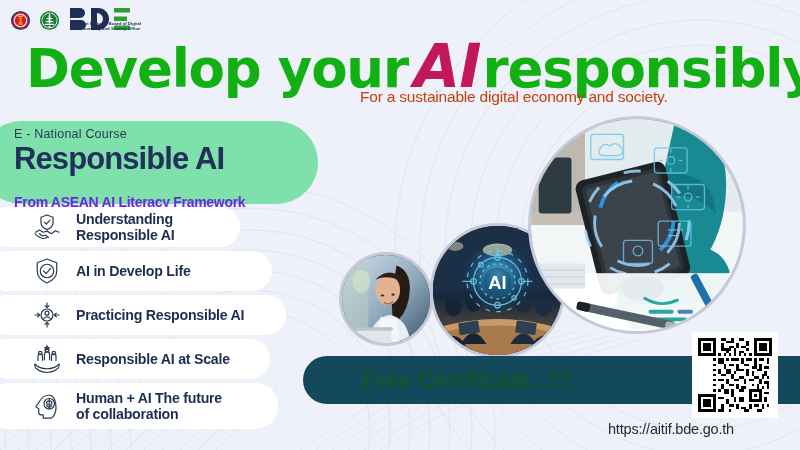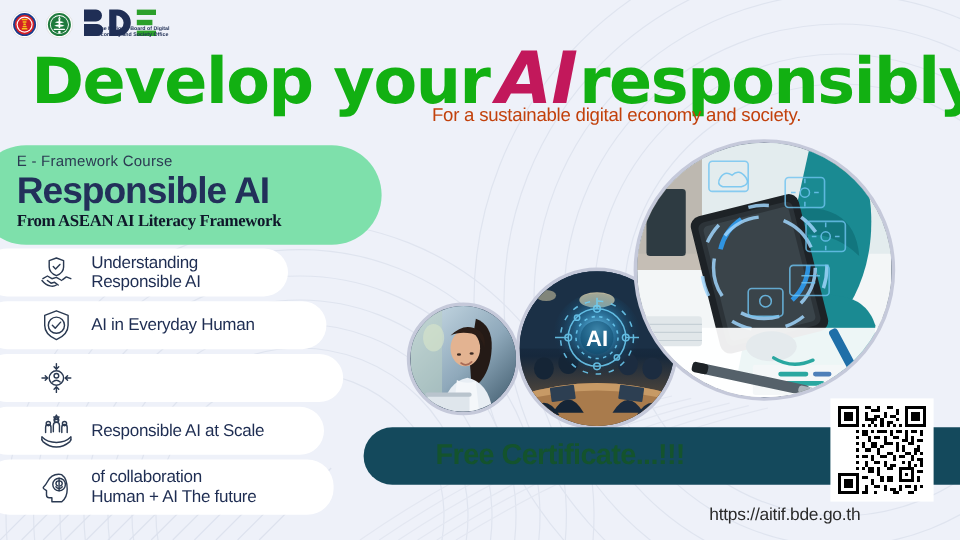--- a/index.html
+++ b/index.html
@@ -62,22 +62,22 @@
   }
   .course-kicker {
     font-size:12.5px; color:#2b3a52; letter-spacing:.2px;
     margin-bottom:1px;
   }
   .course-title {
     font-size:31px; font-weight:700; color:#22305a;
     letter-spacing:-0.9px; line-height:34px;
   }
   .course-sub {
-    font-size:14px; font-weight:700; color:#0f172a;
-    letter-spacing:-0.3px; margin-top:1px;font-family:Liberation Serif, serif;
+    font-size:14px; font-weight:700; color:#6d28d9;
+    letter-spacing:-0.3px; margin-top:18px;
   }
 
   
   .features {
     position:absolute; left:-14px; top:207px;
     width:306px;
     display:flex; flex-direction:column; gap:4px;
   }
   .feature {
     display:flex; align-items:center;
@@ -87,21 +87,21 @@
     padding-left:44px;
     position:relative;
   }
   .feature.tall { height:46px; }
   .feature-icon {
     position:absolute; left:46px; top:50%;
     transform:translateY(-50%);
     width:30px; height:30px;
   }
   .feature-label {
-    font-size:14.2px; font-weight:400; color:#1e2d52;
+    font-size:14.2px; font-weight:700; color:#1e2d52;
     line-height:16px; letter-spacing:-0.25px;
     margin-left:46px;
   }
 
   
   .f0 { width:254px; }
   .f1 { width:286px; }
   .f2 { width:300px; }
   .f3 { width:284px; }
   .f4 { width:292px; }
@@ -134,21 +134,21 @@
 
   
   .qr-box {
     position:absolute; left:692px; top:332px;
     width:86px; height:86px;
     background:#ffffff; padding:6px;
   }
   .qr-box svg { display:block; width:100%; height:100%; }
 
   .url {
-    position:absolute; left:591px; top:421px;
+    position:absolute; left:608px; top:421px;
     font-size:14.5px; color:#2a2a2a; letter-spacing:-0.2px;
   }
 </style>
 </head>
 <body>
 
 <div id="banner">
 
   <svg class="bg-arcs" viewBox="0 0 800 450" width="800" height="450">
     <defs>
@@ -249,21 +249,21 @@
     </div>
   </div>
 
   <div class="headline">
     <span class="h-green">Develop your</span><span class="h-ai">AI</span><span class="h-green">responsibly</span>
   </div>
 
   <div class="subhead">For a sustainable digital economy and society.</div>
 
   <div class="course-panel">
-    <div class="course-kicker">E - Framework Course</div>
+    <div class="course-kicker">E - National Course</div>
     <div class="course-title">Responsible AI</div>
     <div class="course-sub">From ASEAN AI Literacy Framework</div>
   </div>
 
   <div class="features">
 
     <div class="feature f0">
       <svg class="feature-icon" viewBox="0 0 40 40" fill="none" stroke="#2b3a52" stroke-width="1.6" stroke-linecap="round" stroke-linejoin="round">
         <path d="M20 4 l8 3 v7 c0 5 -4 8 -8 9.5 c-4 -1.5 -8 -4.5 -8 -9.5 v-7 Z"></path>
         <path d="M16.5 13.5 l2.6 2.6 l4.8 -5"></path>
@@ -278,34 +278,37 @@
       </div>
     </div>
 
     <div class="feature f1">
       <svg class="feature-icon" viewBox="0 0 40 40" fill="none" stroke="#2b3a52" stroke-width="1.6" stroke-linecap="round" stroke-linejoin="round">
         <path d="M20 4 l13 5 v11 c0 8 -6 13 -13 16 c-7 -3 -13 -8 -13 -16 v-11 Z"></path>
         <circle cx="20" cy="20" r="9"></circle>
         <path d="M15.5 20 l3.2 3.4 l6 -6.8"></path>
       </svg>
       <div class="feature-label">
-        <div>AI in Everyday Human</div>
+        <div>AI in Develop Life</div>
       </div>
     </div>
 
     <div class="feature f2">
       <svg class="feature-icon" viewBox="0 0 40 40" fill="none" stroke="#2b3a52" stroke-width="1.6" stroke-linecap="round" stroke-linejoin="round">
         <circle cx="20" cy="20" r="8"></circle>
         <circle cx="20" cy="17.5" r="2.6"></circle>
         <path d="M15.8 24.5 q4.2 -4 8.4 0"></path>
         <path d="M20 4 v6 M17.4 7.6 L20 10.2 L22.6 7.6"></path>
         <path d="M20 36 v-6 M17.4 32.4 L20 29.8 L22.6 32.4"></path>
         <path d="M4 20 h6 M7.6 17.4 L10.2 20 L7.6 22.6"></path>
         <path d="M36 20 h-6 M32.4 17.4 L29.8 20 L32.4 22.6"></path>
       </svg>
+      <div class="feature-label">
+        <div>Practicing Responsible AI</div>
+      </div>
     </div>
 
     <div class="feature f3">
       <svg class="feature-icon" viewBox="0 0 40 40" fill="none" stroke="#2b3a52" stroke-width="1.6" stroke-linecap="round" stroke-linejoin="round">
         <circle cx="20" cy="8" r="2.6"></circle>
         <path d="M16.6 21 v-7 a3.4 3.4 0 0 1 6.8 0 v7"></path>
         <circle cx="11" cy="12" r="2.3"></circle>
         <path d="M8 22 v-6 a3 3 0 0 1 6 0 v6"></path>
         <circle cx="29" cy="12" r="2.3"></circle>
         <path d="M26 22 v-6 a3 3 0 0 1 6 0 v6"></path>
@@ -322,22 +325,22 @@
       <svg class="feature-icon" viewBox="0 0 40 40" fill="none" stroke="#2b3a52" stroke-width="1.6" stroke-linecap="round" stroke-linejoin="round">
         <path d="M26 6 q-11 -2 -16 8 q-1.5 3 -4 5.5 q-1.2 1.2 0 2.2 l3 2 v5 q0 3 3 3 h3 v4.5 h11 q6 -5 6 -14 q0 -12 -6 -16 Z"></path>
         <circle cx="23" cy="17" r="7"></circle>
         <path d="M23 10 v14"></path>
         <path d="M23 13 q-3.5 0 -3.5 3 q0 2 2 2.5"></path>
         <path d="M23 13 q3.5 0 3.5 3 q0 2 -2 2.5"></path>
         <path d="M19.5 19.5 q1.5 2 3.5 2"></path>
         <path d="M26.5 19.5 q-1.5 2 -3.5 2"></path>
       </svg>
       <div class="feature-label">
+        <div>Human + AI The future</div>
         <div>of collaboration</div>
-        <div>Human + AI The future</div>
       </div>
     </div>
   </div>
 
   <div class="photo photo-small">
     <svg viewBox="0 0 100 100" preserveAspectRatio="xMidYMid slice">
       <defs>
         <linearGradient id="gS" x1="0" y1="0" x2="1" y2="1">
           <stop offset="0%" stop-color="#cfe0ea"></stop>
           <stop offset="55%" stop-color="#8fa9bb"></stop>

